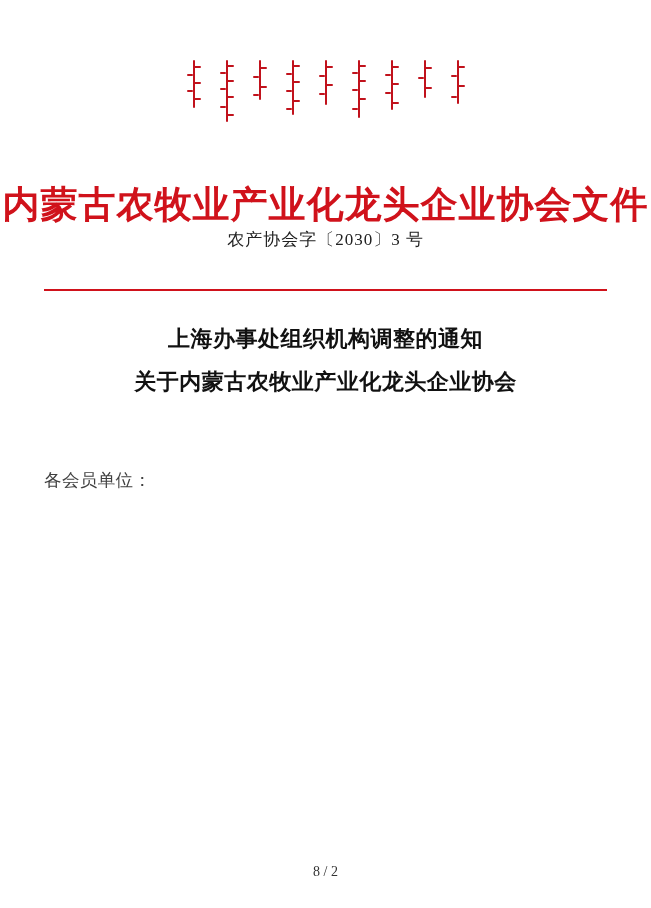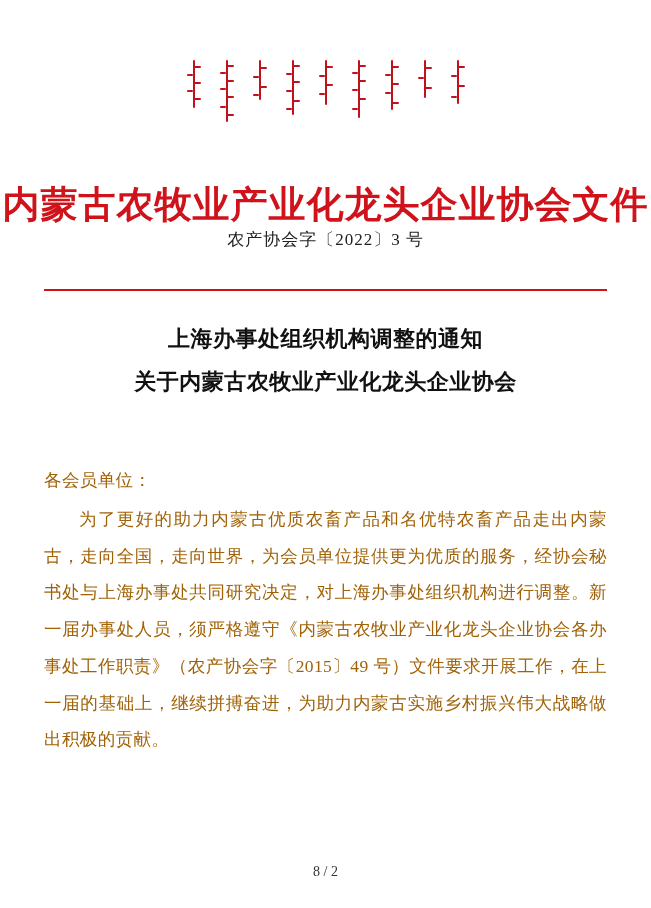--- a/index.html
+++ b/index.html
@@ -109,21 +109,21 @@
   }
 
   
   .body-block {
     position: absolute;
     top: 462px;
     left: 44px;
     right: 44px;
     font-size: 17.5px;
     line-height: 2.1;
-    color: #a16207;
+    color: #404040;
     letter-spacing: 0.4px;
   }
   .salutation {
     margin: 0 0 2px 0;
   }
   .para {
     margin: 0;
     text-indent: 2em;
     text-align: justify;
     text-justify: inter-ideograph;
@@ -244,29 +244,28 @@
           <span class="mong-mark" style="top: 15px; height: 2px; width: 6px; left: 1px;"></span>
           <span class="mong-mark" style="top: 25px; height: 2px; width: 7px; left: 8px;"></span>
           <span class="mong-mark" style="top: 36px; height: 2px; width: 6px; left: 1px;"></span>
         </div>
       </div>
 
   </div>
 
   <div class="doc-red-title">内蒙古农牧业产业化龙头企业协会文件</div>
 
-  <div class="doc-number">农产协会字〔2022〕3 号</div>
+  <div class="doc-number">农产协会字〔2030〕3 号</div>
 
   <div class="red-rule"></div>
 
   <div class="headline">
     <div>上海办事处组织机构调整的通知</div>
     <div>关于内蒙古农牧业产业化龙头企业协会</div>
   </div>
 
   <div class="body-block">
     <p class="salutation">各会员单位：</p>
-    <p class="para">为了更好的助力内蒙古优质农畜产品和名优特农畜产品走出内蒙古，走向全国，走向世界，为会员单位提供更为优质的服务，经协会秘书处与上海办事处共同研究决定，对上海办事处组织机构进行调整。新一届办事处人员，须严格遵守《内蒙古农牧业产业化龙头企业协会各办事处工作职责》（农产协会字〔2015〕49 号）文件要求开展工作，在上一届的基础上，继续拼搏奋进，为助力内蒙古实施乡村振兴伟大战略做出积极的贡献。</p>
   </div>
 
   <div class="page-number">8 / 2</div>
 
 </div>
 
 </body></html>

